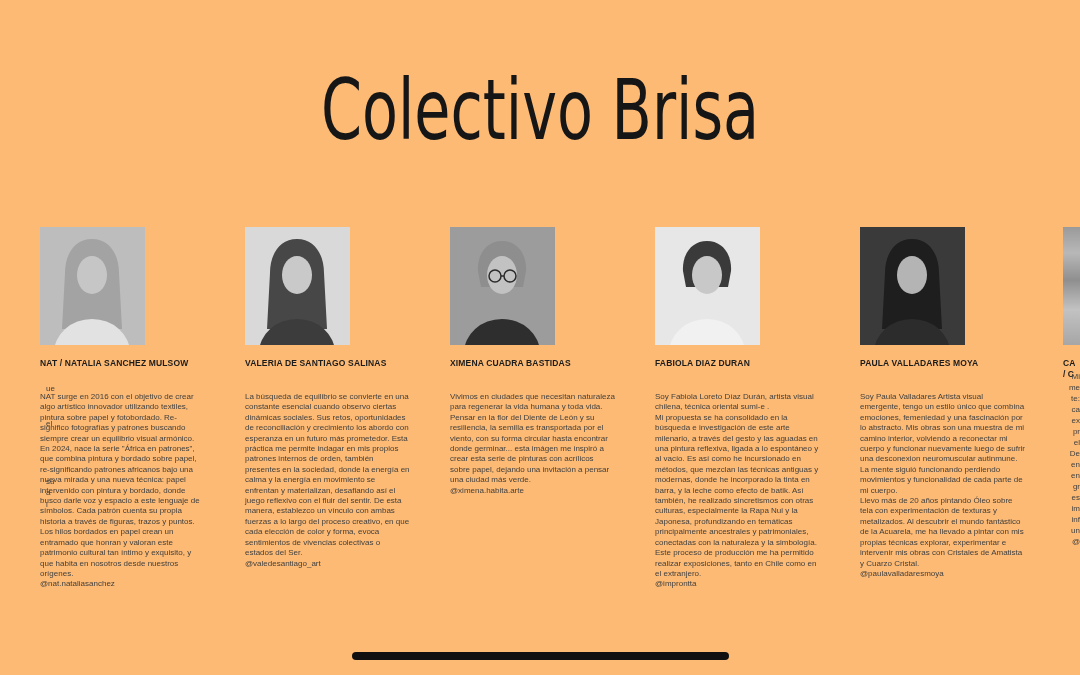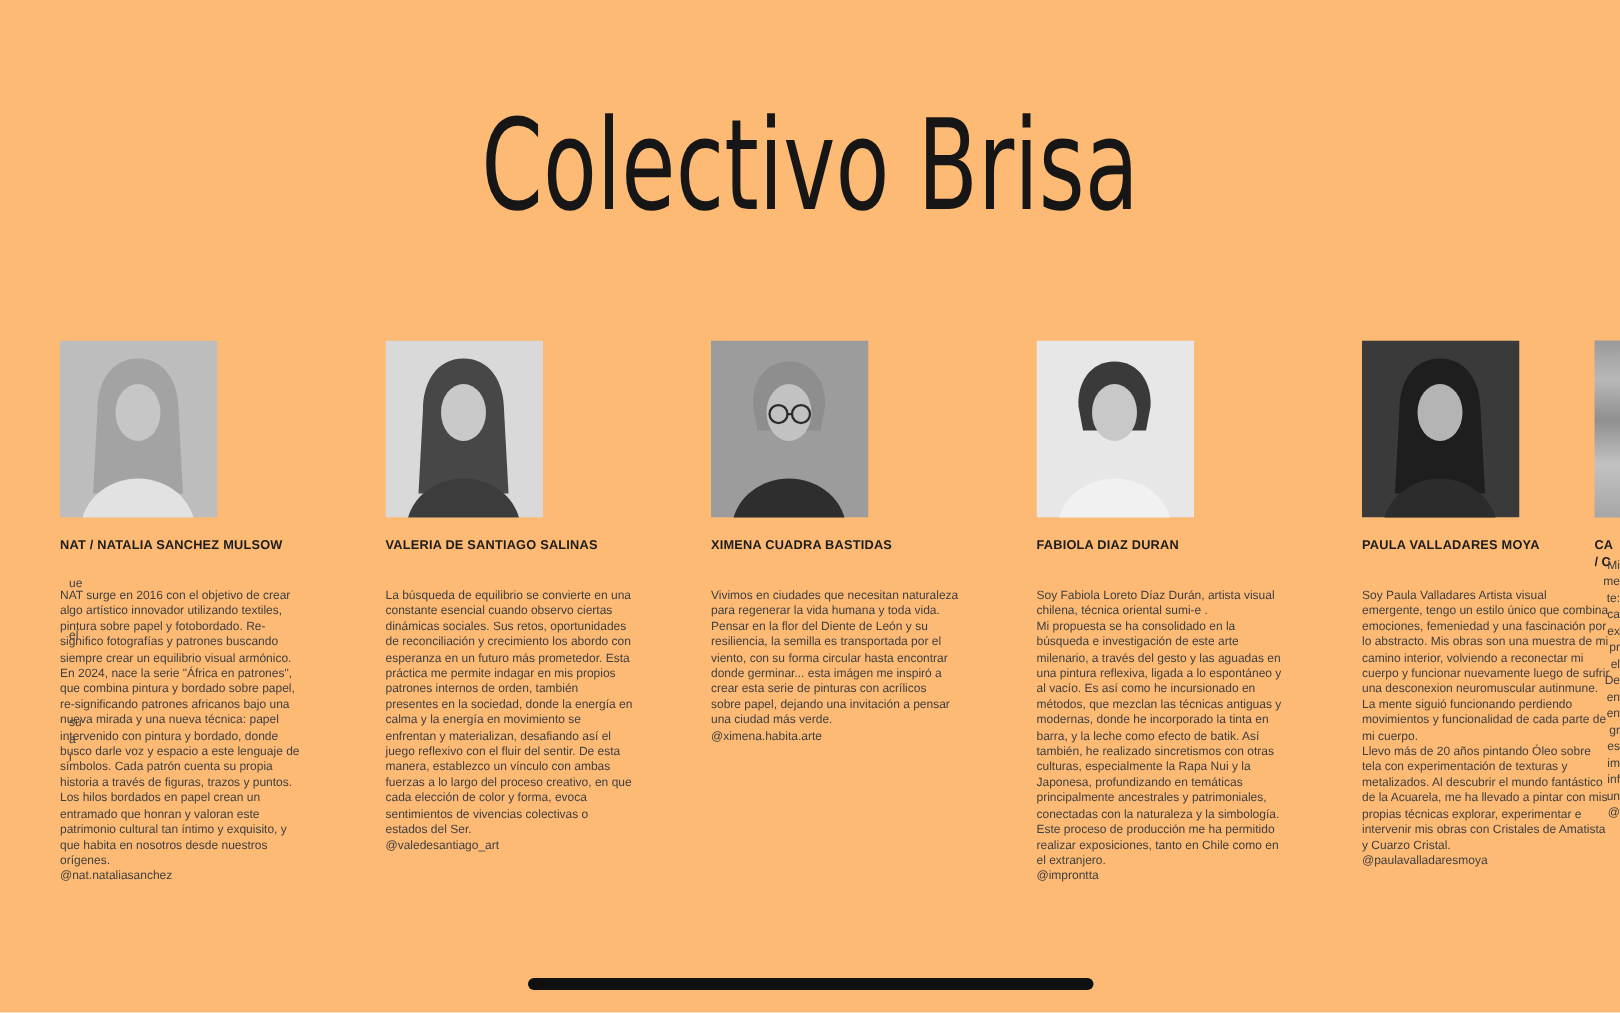--- a/index.html
+++ b/index.html
@@ -1,21 +1,21 @@
 <!DOCTYPE html>
 <html><head>
 <meta charset="utf-8">
 <style>
   html,body{margin:0;padding:0;background:#ffffff;}
   .stage{position:relative;width:1080px;height:675px;background:#fdba74;overflow:hidden;
          font-family:"Liberation Sans",sans-serif;color:#3f3f3f;}
   .title{position:absolute;top:64px;left:0;width:1080px;margin:0;text-align:center;
          font-family:"DejaVu Sans",sans-serif;font-weight:400;font-size:84px;line-height:1.1;
          color:#161616;transform:scaleX(0.70);transform-origin:50% 0;white-space:nowrap;}
-  .row{position:absolute;left:40px;top:227px;display:flex;gap:52px;width:max-content;}
+  .row{position:absolute;left:40px;top:227px;display:flex;gap:40px;width:max-content;}
   .card{width:165px;flex:0 0 165px;}
   .photo{width:105px;height:118px;display:block;}
   .photo svg{width:105px;height:118px;display:block;}
   .ph-bg{fill:var(--pbg,#cccccc);}
   .ph-hair{fill:var(--phair,#888888);}
   .ph-face{fill:var(--pskin,#bbbbbb);}
   .ph-top{fill:var(--ptop,#dddddd);}
   .ph-glasses{fill:none;stroke:#2b2b2b;stroke-width:1.5px;}
   .name{margin-top:13px;font-size:8.5px;line-height:10px;font-weight:bold;color:#1c1c1c;
         letter-spacing:.15px;text-transform:uppercase;}

